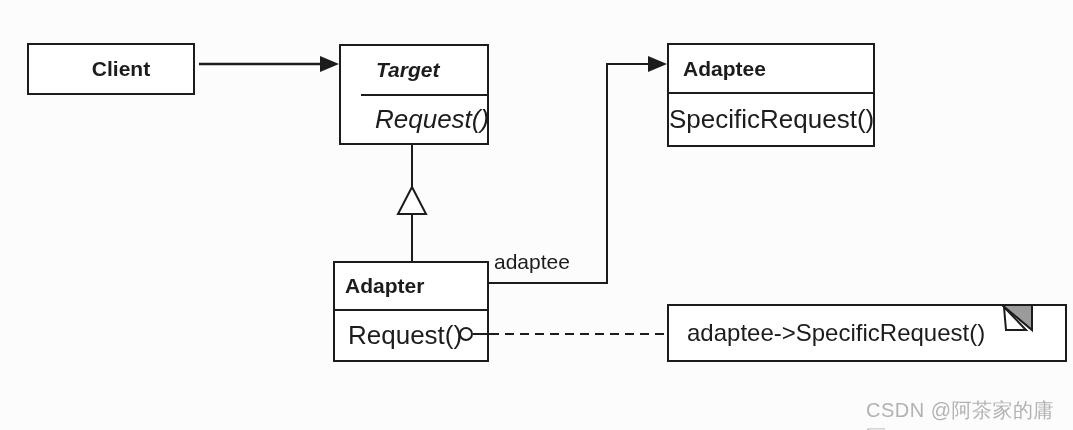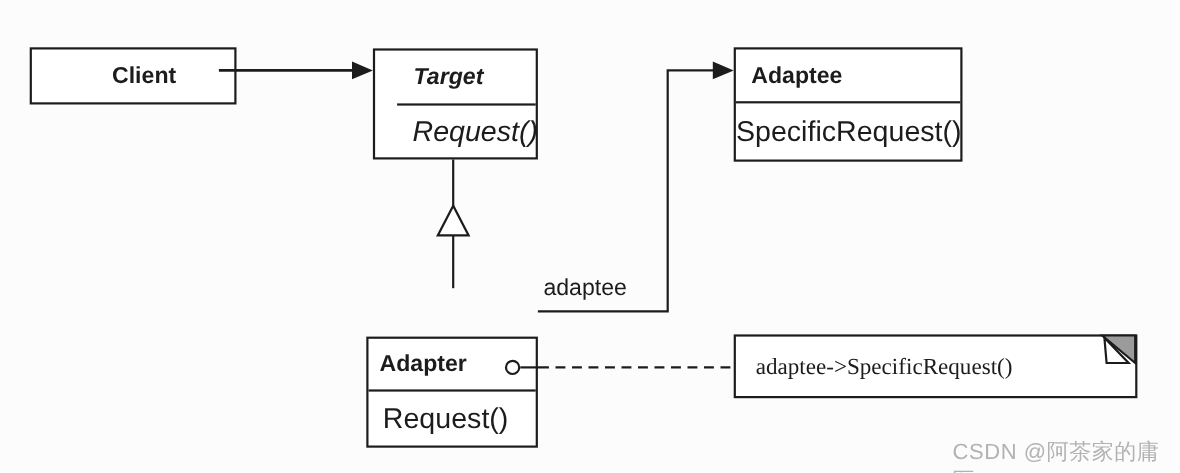--- a/index.html
+++ b/index.html
@@ -52,48 +52,47 @@
   }
   .uml-title.divided{ border-bottom:2px solid var(--color-ink); }
   .uml-method{
     flex:1;
     display:flex;
     align-items:center;
     font-size:26px;
   }
   .italic{ font-style:italic; }
 
-  .client-box{ left:27px; top:43px; width:188px; height:52px;padding-left:20px; }
+  .client-box{ left:27px; top:43px; width:168px; height:52px;padding-left:20px; }
   .client-box .uml-title{ height:100%; justify-content:center; }
 
   .target-box{ left:339px; top:44px; width:150px; height:101px;padding-left:20px; }
   .target-box .uml-title{ height:50px; padding-left:15px; }
   .target-box .uml-method{ padding-left:14px; }
 
   .adaptee-box{ left:667px; top:43px; width:208px; height:104px; }
   .adaptee-box .uml-title{ height:49px; padding-left:14px; }
   .adaptee-box .uml-method{ }
 
-  .adapter-box{ left:333px; top:261px; width:156px; height:101px;margin-top:45px; }
+  .adapter-box{ left:333px; top:261px; width:156px; height:101px; }
   .adapter-box .uml-title{ height:48px; padding-left:10px; }
   .adapter-box .uml-method{ padding-left:13px; }
 
   .note-box{
     position:absolute;
     z-index:1;
-    left:667px; top:304px; width:367px; height:58px;
+    left:667px; top:304px; width:400px; height:58px;
     background:var(--color-box_bg);
     border:2px solid var(--color-ink);
     box-sizing:border-box;
     display:flex;
     align-items:center;
     padding-left:18px;
-    font-size:21px;
+    font-size:24px;
     color:var(--color-ink);
-    font-family:Liberation Serif, serif;
   }
   .assoc-label{
     position:absolute;
     z-index:1;
     left:494px; top:250px;
     font-size:21px;
     color:var(--color-ink);
   }
   .watermark{
     position:absolute;

